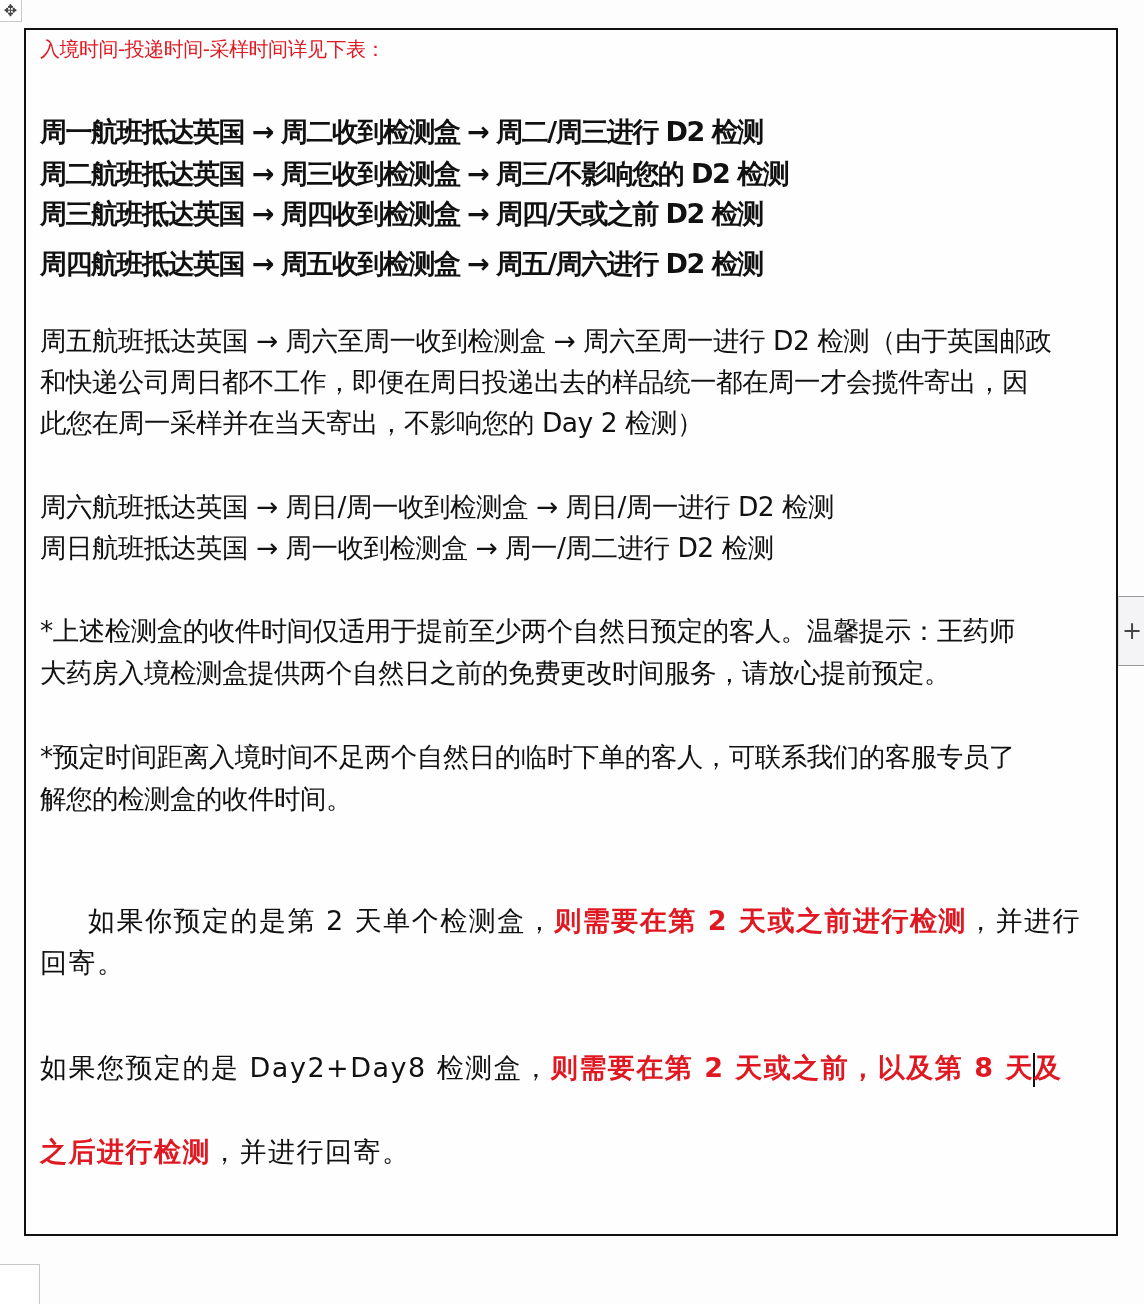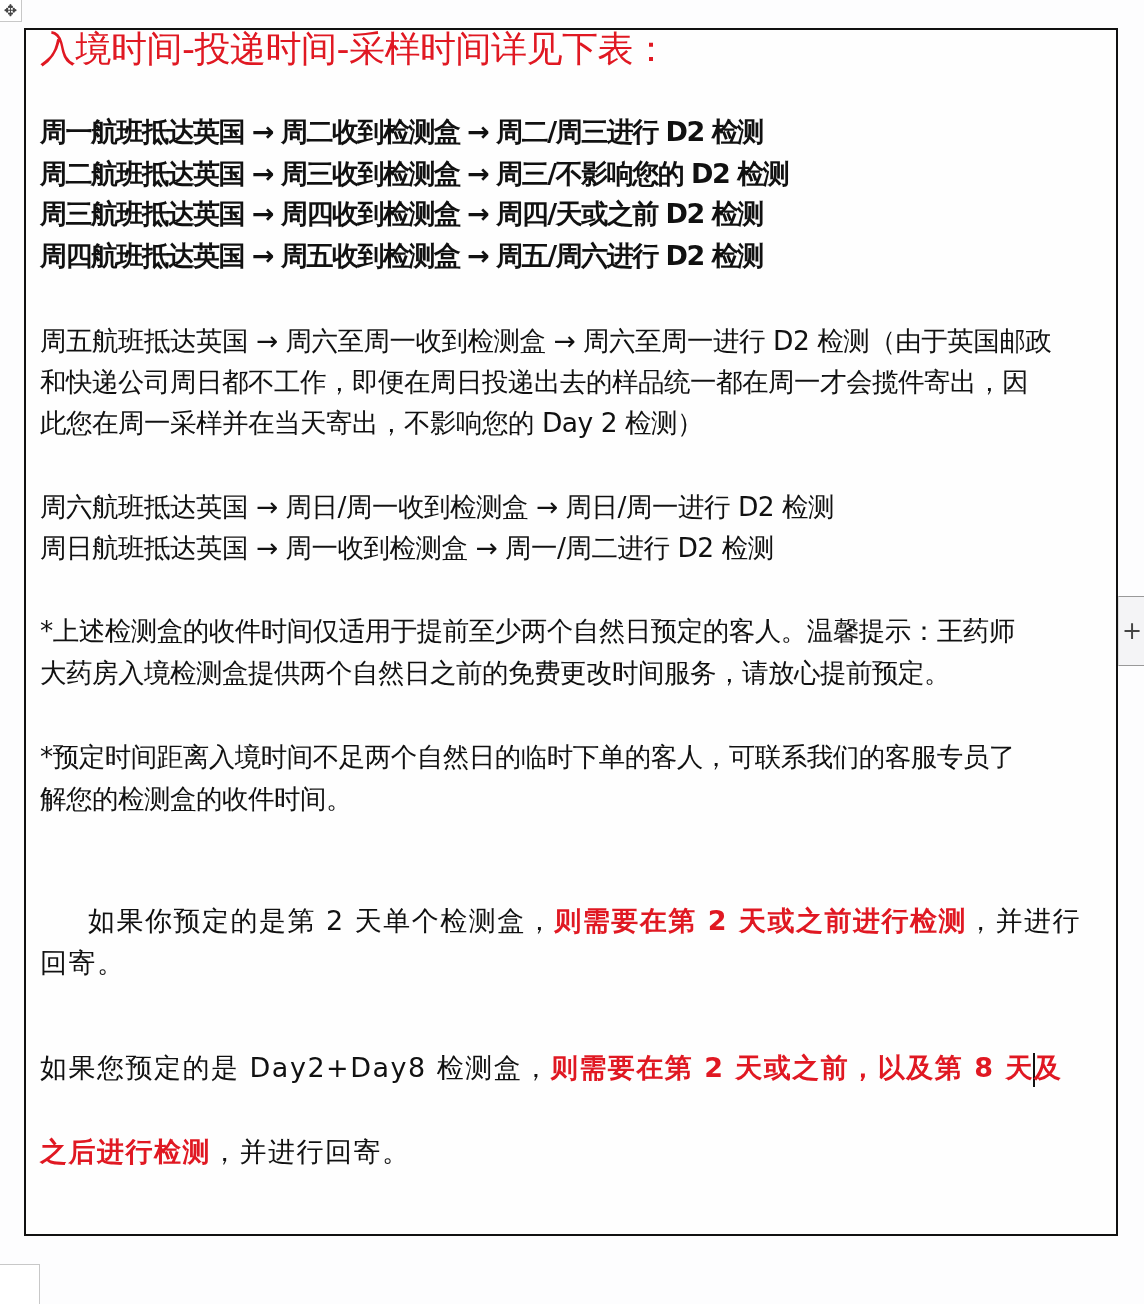--- a/index.html
+++ b/index.html
@@ -14,21 +14,21 @@
     border-right:1px solid #c8c8c8; border-bottom:1px solid #c8c8c8;
     background:#fff; font-size:16px; line-height:21px; text-align:center; color:#444;
   }
   .cell {
     position:absolute; left:24px; top:28px; width:1090px; height:1204px;
     border:2px solid #111; background:#fefefe;
   }
   .line { position:absolute; left:14px; white-space:nowrap; font-size:27px; line-height:34px; }
   .red { color:#e01822; }
   .bold { font-weight:bold; letter-spacing:-1.5px; font-family:"DejaVu Sans", sans-serif; }
-  .title { font-size:36px; letter-spacing:-0.5px; }
+  .title { font-size:20px; letter-spacing:-0.5px; }
   .norm { font-size:26.5px; letter-spacing:-0.5px; }
   .wide { font-size:27px; letter-spacing:1.5px; }
   .cursor { display:inline-block; width:2px; height:34px; background:#111; vertical-align:middle; margin:0 -1px; }
   .add-row {
     position:absolute; left:1118px; top:596px; width:26px; height:68px;
     border-top:1px solid #999; border-bottom:1px solid #999; border-left:1px solid #ddd;
     background:#f4f4f6; color:#444; font-size:24px; line-height:68px; text-align:center;
   }
   .resize-box {
     position:absolute; left:0; top:1264px; width:39px; height:40px;
@@ -41,21 +41,21 @@
 <div class="move-handle">
   <span>✥</span>
 </div>
 
 <div class="cell">
   <div class="line red title" style="top:2px;">入境时间-投递时间-采样时间详见下表：</div>
 
   <div class="line bold" style="top:85px;">周一航班抵达英国 → 周二收到检测盒 → 周二/周三进行 D2 检测</div>
   <div class="line bold" style="top:127px;">周二航班抵达英国 → 周三收到检测盒 → 周三/不影响您的 D2 检测</div>
   <div class="line bold" style="top:167px;">周三航班抵达英国 → 周四收到检测盒 → 周四/天或之前 D2 检测</div>
-  <div class="line bold" style="top:209px;">周四航班抵达英国 → 周五收到检测盒 → 周五/周六进行 D2 检测</div>
+  <div class="line bold" style="top:217px;">周四航班抵达英国 → 周五收到检测盒 → 周五/周六进行 D2 检测</div>
 
   <div class="line norm" style="top:294px;">周五航班抵达英国 → 周六至周一收到检测盒 → 周六至周一进行 D2 检测（由于英国邮政</div>
   <div class="line norm" style="top:335px;">和快递公司周日都不工作，即便在周日投递出去的样品统一都在周一才会揽件寄出，因</div>
   <div class="line norm" style="top:376px;">此您在周一采样并在当天寄出，不影响您的 Day 2 检测）</div>
 
   <div class="line norm" style="top:460px;">周六航班抵达英国 → 周日/周一收到检测盒 → 周日/周一进行 D2 检测</div>
   <div class="line norm" style="top:501px;">周日航班抵达英国 → 周一收到检测盒 → 周一/周二进行 D2 检测</div>
 
   <div class="line norm" style="top:584px;">*上述检测盒的收件时间仅适用于提前至少两个自然日预定的客人。温馨提示：王药师</div>
   <div class="line norm" style="top:710px;">*预定时间距离入境时间不足两个自然日的临时下单的客人，可联系我们的客服专员了</div>

